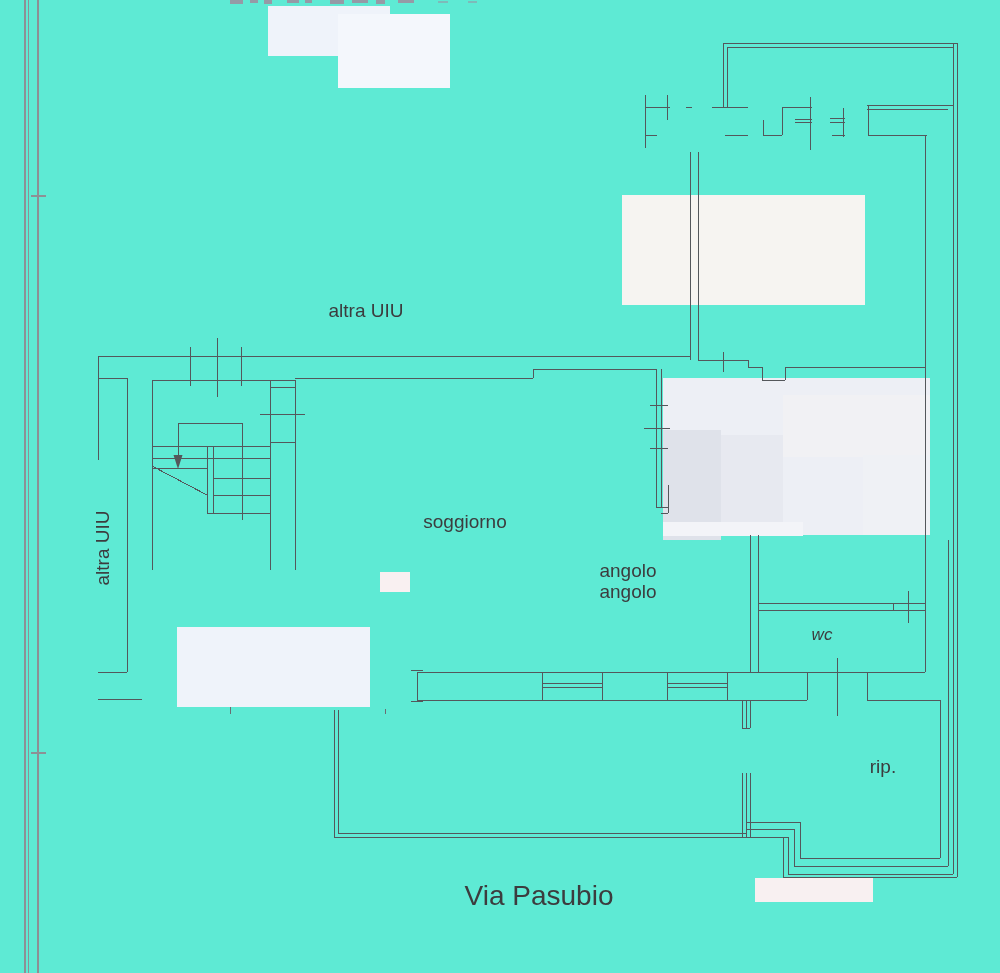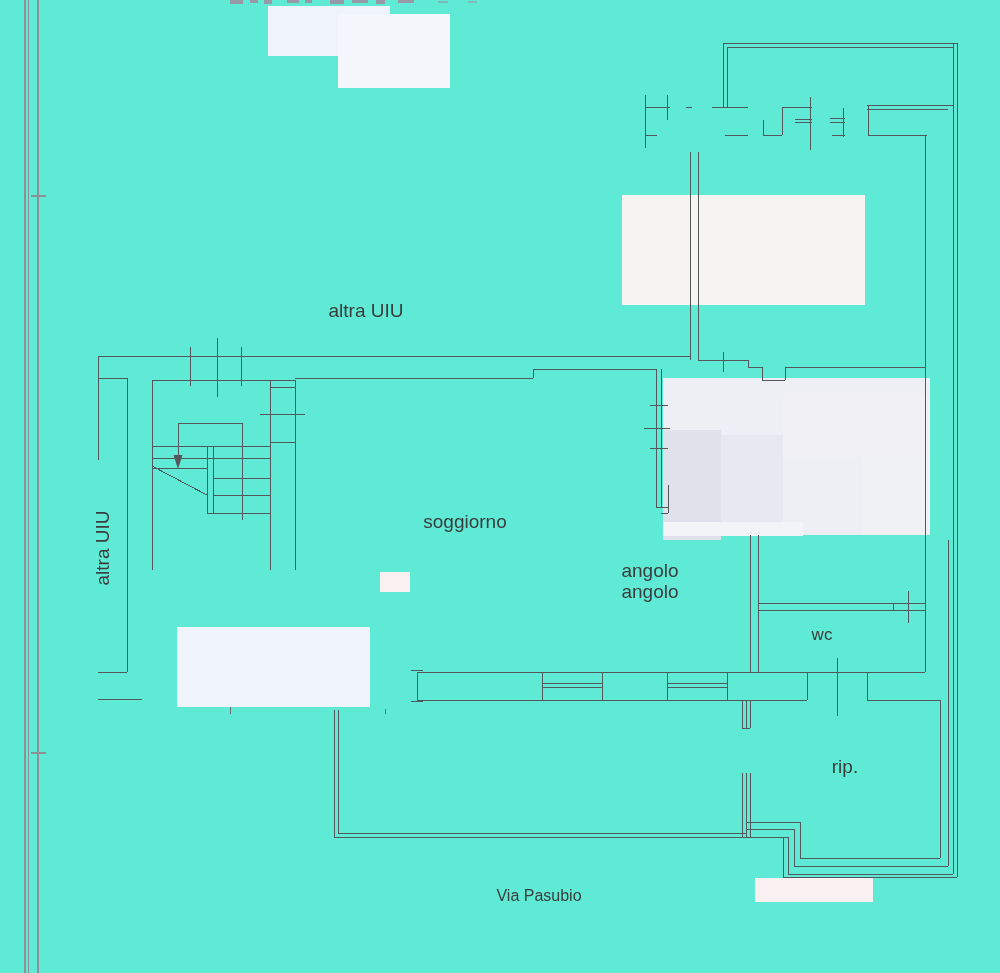--- a/index.html
+++ b/index.html
@@ -8,22 +8,22 @@
   #plan-svg{position:absolute;top:0;left:0;}
   .wall line,.wall path{stroke:#54575b;stroke-width:1;fill:none;shape-rendering:crispEdges;}
   .wall .thin{stroke:#6a6d72;}
   .border line{stroke:#8d9095;stroke-width:1.4;shape-rendering:crispEdges;}
   .arrowhead{fill:#54575b;stroke:none;}
   .redact-marks rect{fill:#959aa6;}
   .lbl{position:absolute;color:#3c3c3e;white-space:nowrap;
        transform:translate(-50%,-50%);line-height:1.12;}
   .lbl.vertical{transform:translate(-50%,-50%) rotate(-90deg);}
   .lbl.size19{font-size:19px;}
-  .lbl.size17{font-size:17px;}
-  .lbl.size20{font-size:16px;}
+  .lbl.size17{font-size:17px;font-style:italic;}
+  .lbl.size20{font-size:28px;}
   .lbl.center{text-align:center;}
 </style>
 </head>
 <body>
 
 <div id="canvas">
 <svg id="plan-svg" width="1000" height="973" viewBox="0 0 1000 973">
 
   <g>
     <rect x="268" y="6" width="122" height="50" fill="#eff3fa"></rect>
@@ -222,20 +222,20 @@
       <line x1="783" y1="877" x2="957" y2="877"></line>
       <line x1="940" y1="700" x2="940" y2="858"></line>
       <line x1="948" y1="540" x2="948" y2="866"></line>
     </g>
   </g>
 </svg>
 
   <div class="lbl size19" style="left:366px;top:311px;">altra UIU</div>
   <div class="lbl size19 vertical" style="left:103px;top:548px;">altra UIU</div>
   <div class="lbl size19" style="left:465px;top:522px;text-align:right;">soggiorno</div>
-  <div class="lbl size19 center" style="left:650px;top:581px;">
+  <div class="lbl size19 center" style="left:628px;top:581px;">
     <div>angolo</div>
     <div>angolo</div>
   </div>
   <div class="lbl size17" style="left:822px;top:635px;">wc</div>
-  <div class="lbl size19" style="left:845px;top:767px;">rip.</div>
+  <div class="lbl size19" style="left:883px;top:767px;">rip.</div>
   <div class="lbl size20" style="left:539px;top:896px;">Via Pasubio</div>
 </div>
 
 </body></html>

